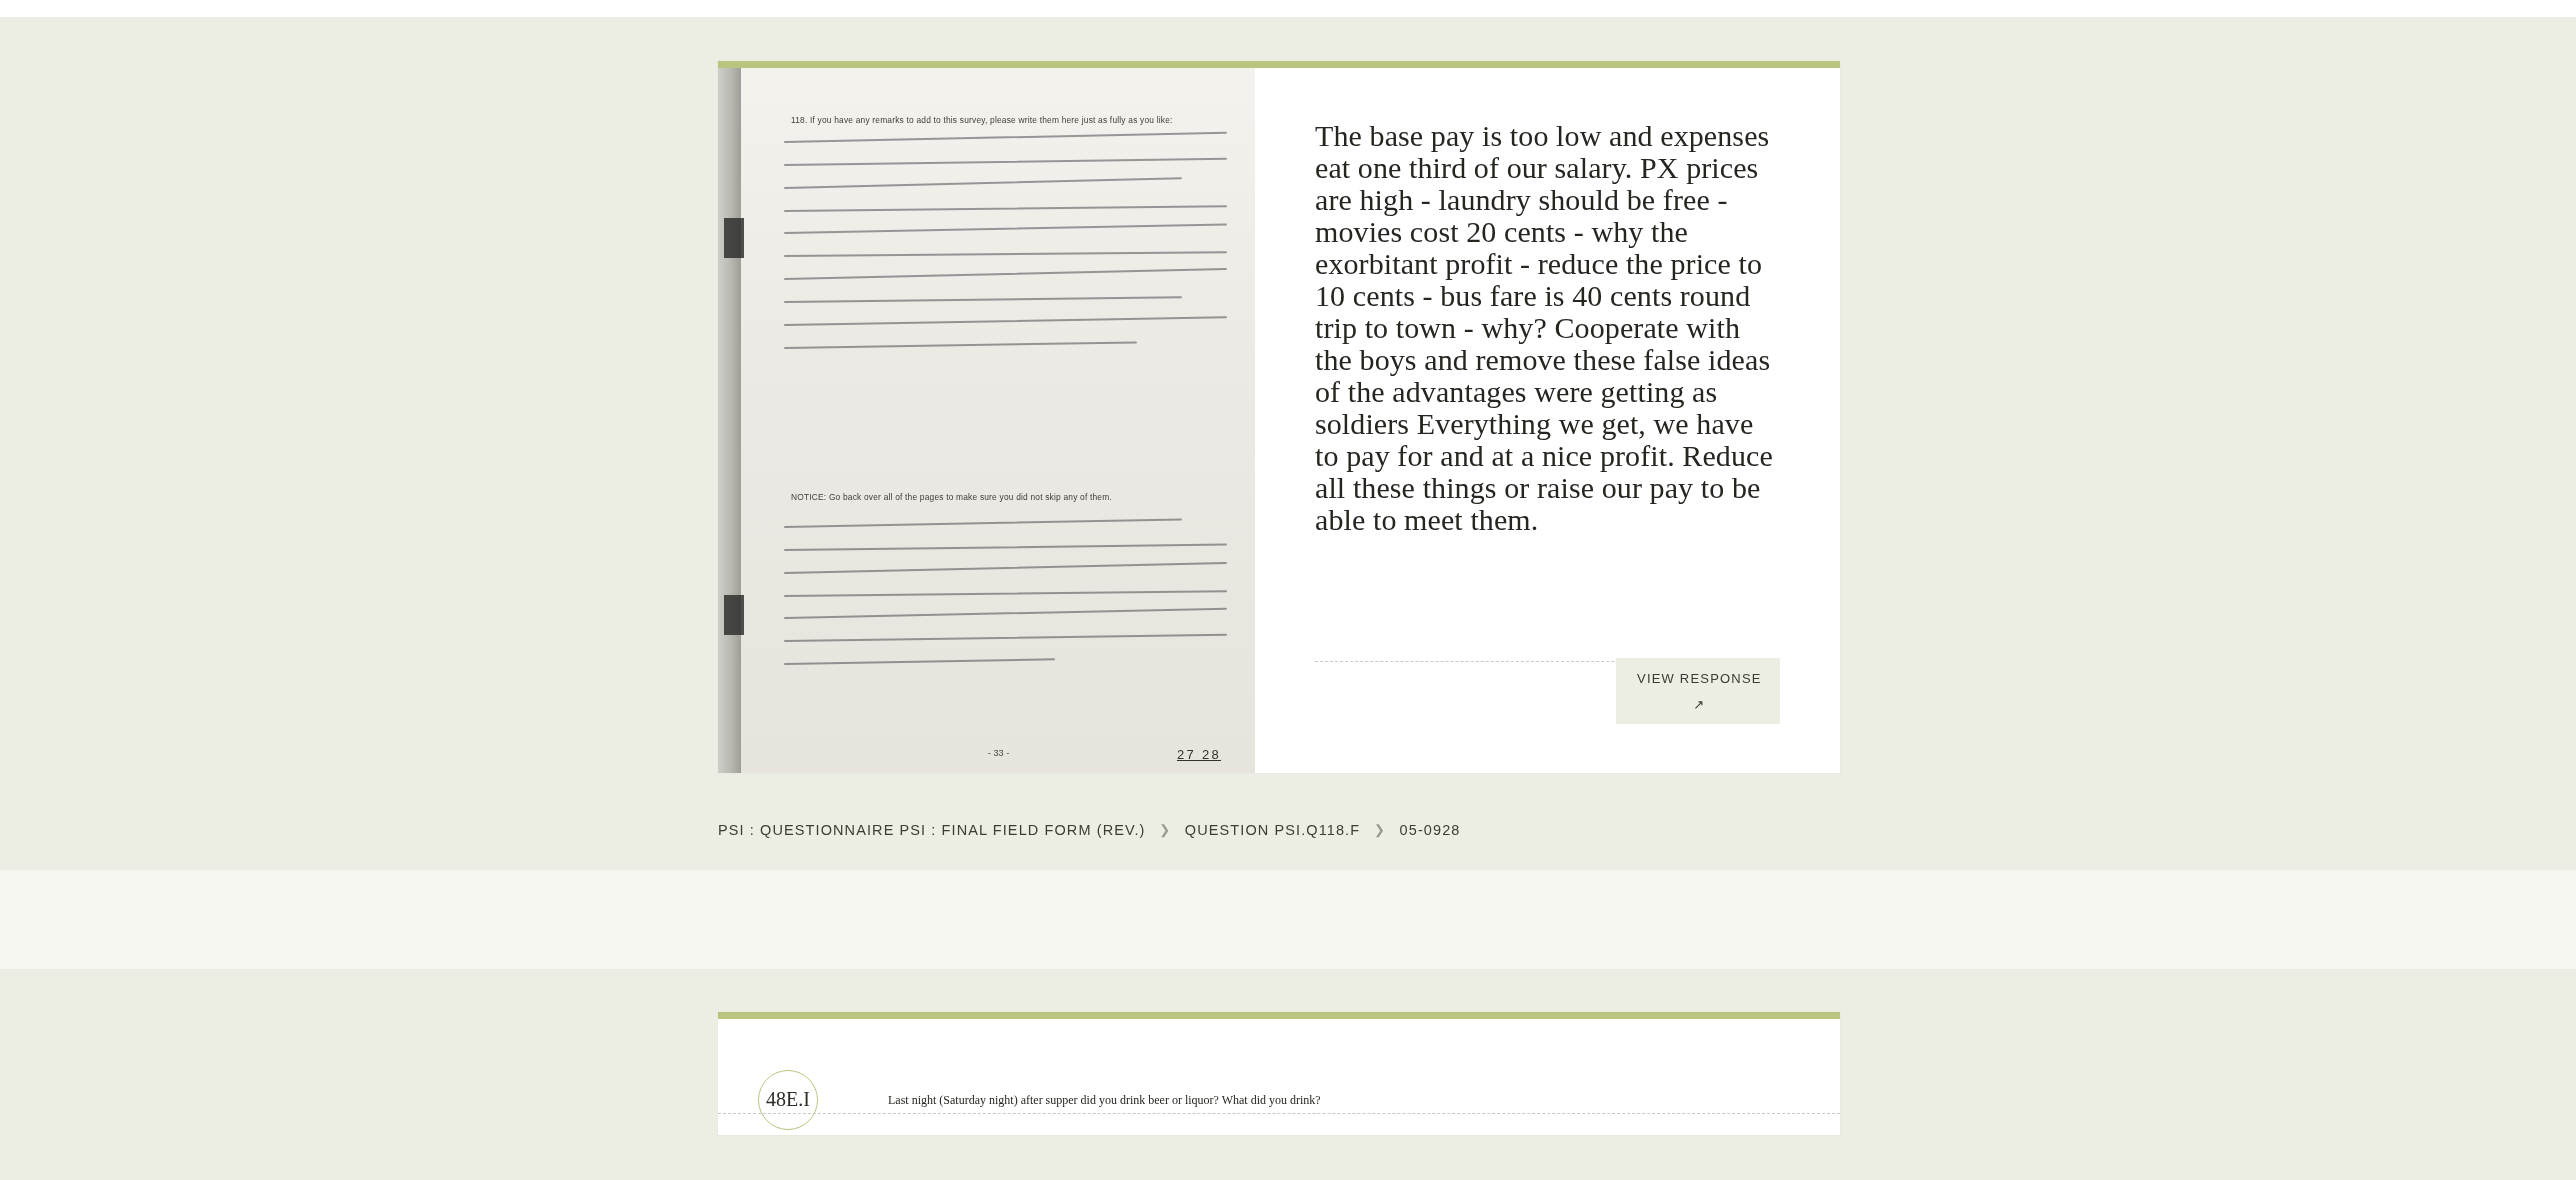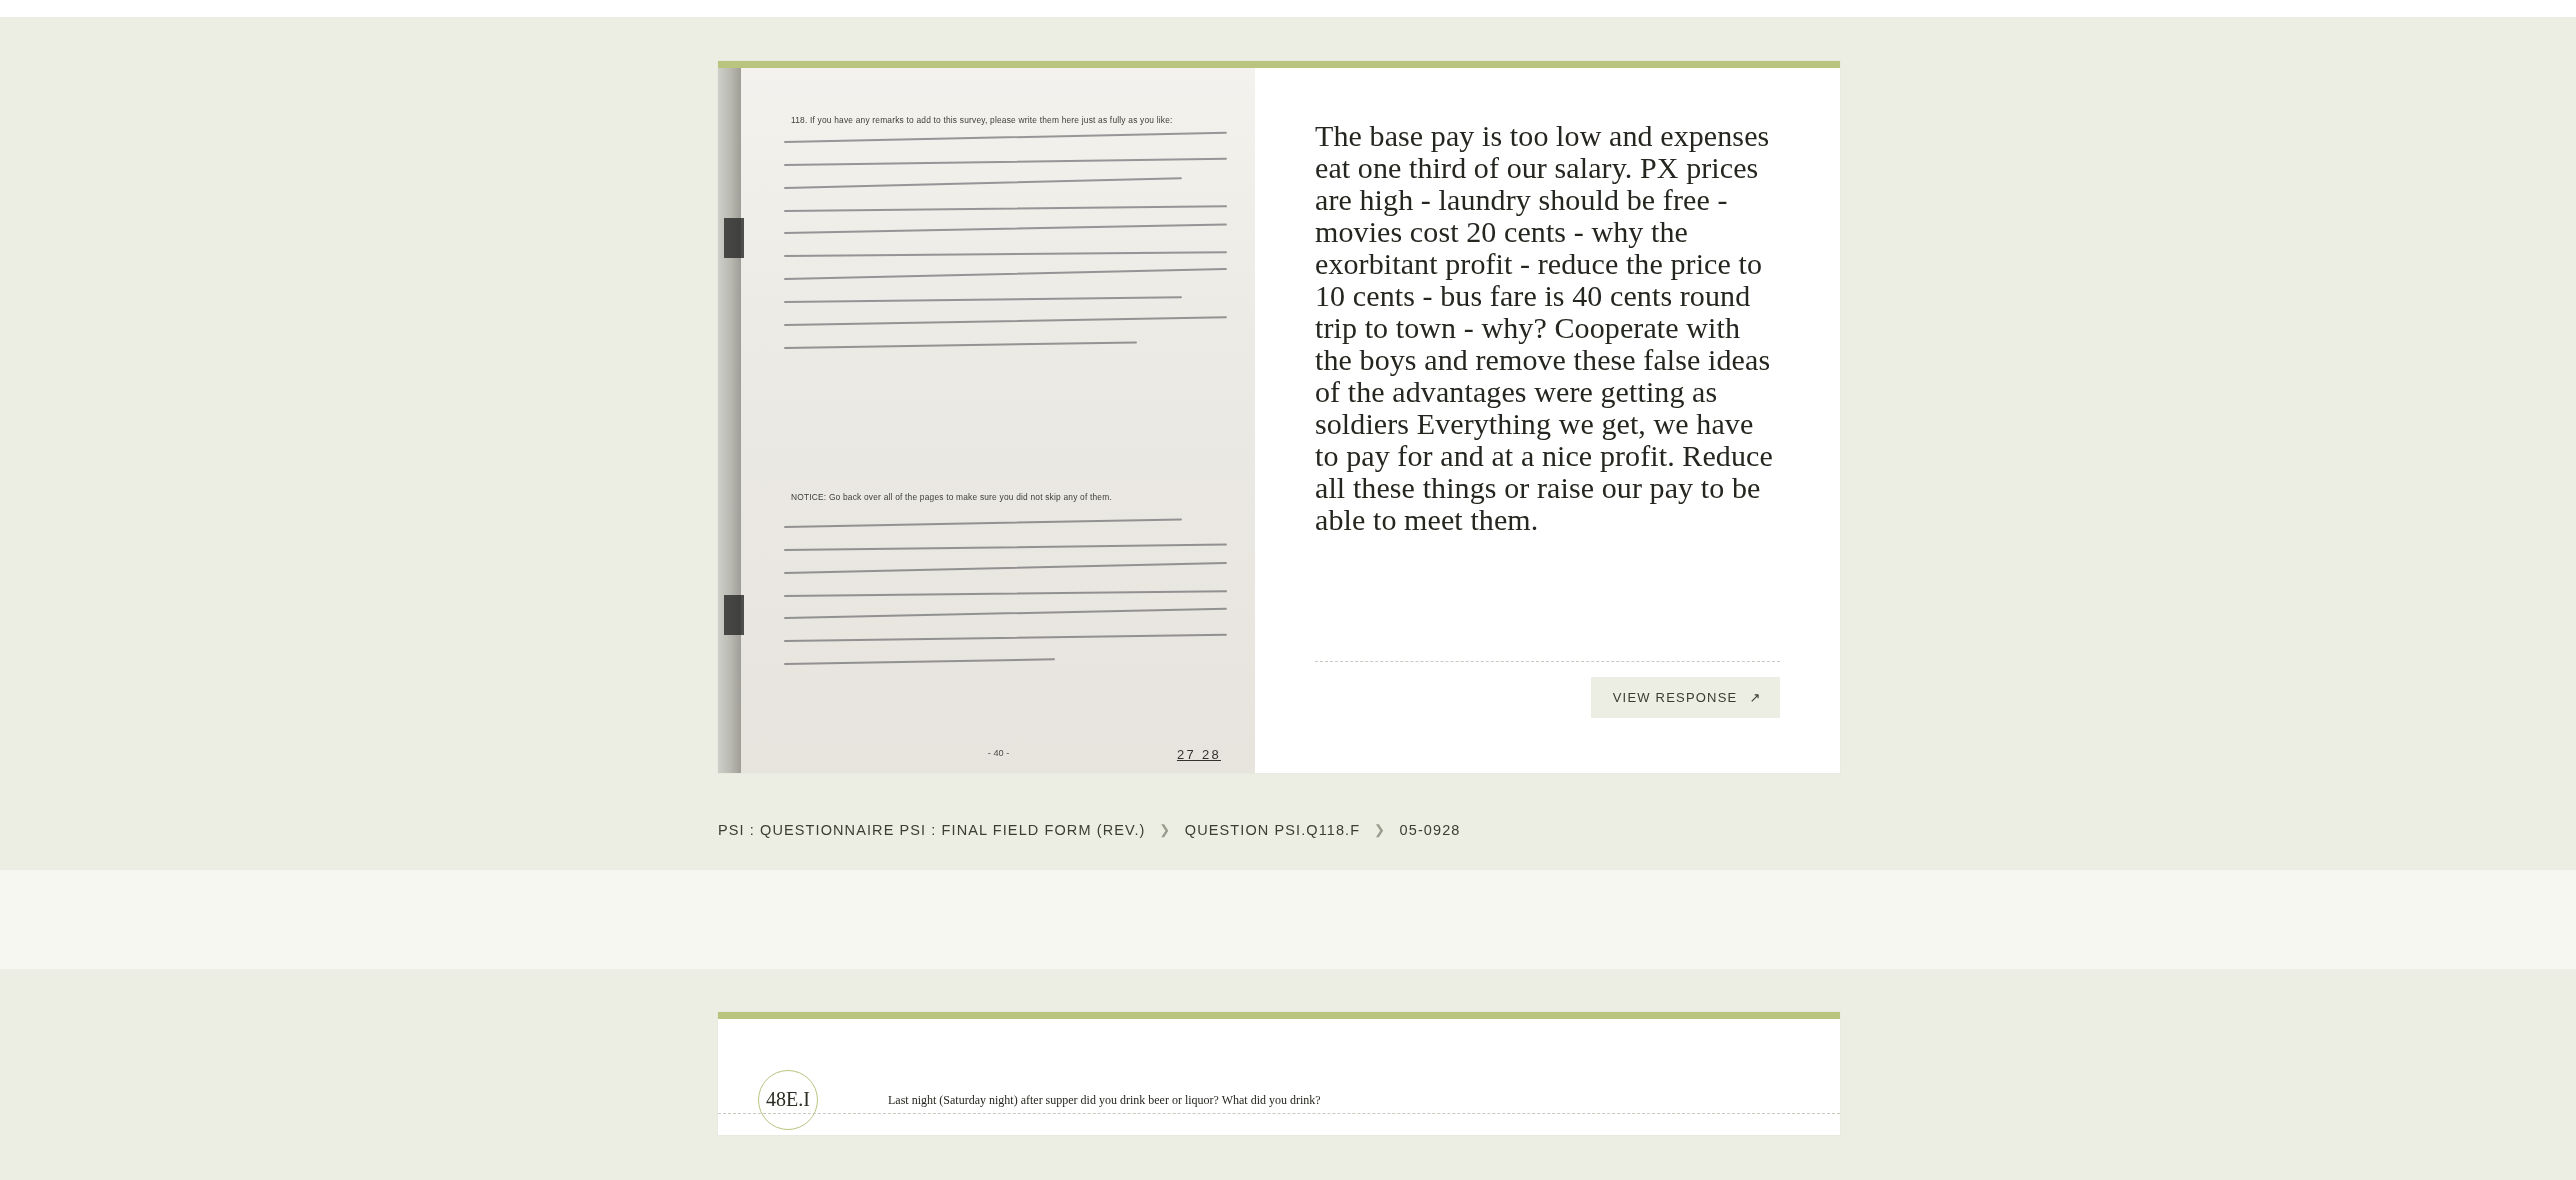--- a/index.html
+++ b/index.html
@@ -163,32 +163,33 @@
   .dashed-sep {
     position: absolute;
     left: 60px;
     right: 60px;
     bottom: 111px;
     border-top: 1.5px dashed #c9c9c0;
   }
   .view-response-btn {
     position: absolute;
     right: 60px;
-    bottom: 55px;
+    bottom: 49px;
     display: inline-flex;
     align-items: center;
     gap: 12.2px;
     background: #edeee3;
     border: none;
     padding: 13px 18.3px 13px 21.4px;
     font-family: "Liberation Sans", sans-serif;
     font-size: 13px;
     letter-spacing: 1.2px;
     color: #3a3b32;
     cursor: pointer;
+    flex-direction: column;
   }
   .view-response-btn .arrow { font-size: 13px; line-height: 1; }
 
   
   .breadcrumb {
     position: absolute;
     left: 718px;
     top: 822px;
     display: flex;
     align-items: flex-start;
@@ -293,21 +294,21 @@
           <div class="hand-block" style="top:458px;">
             <div class="hand-line mid" style="transform:rotate(-1.1deg)"></div>
             <div class="hand-line full" style="transform:rotate(-0.7deg)"></div>
             <div class="hand-line full" style="transform:rotate(-1.3deg)"></div>
             <div class="hand-line full" style="transform:rotate(-0.6deg)"></div>
             <div class="hand-line full" style="transform:rotate(-1.2deg)"></div>
             <div class="hand-line full" style="transform:rotate(-0.8deg)"></div>
             <div class="hand-line xshort" style="transform:rotate(-1.0deg)"></div>
           </div>
 
-          <div class="scan-pagenum">- 40 -</div>
+          <div class="scan-pagenum">- 33 -</div>
           <div class="scan-marks">27 28</div>
         </div>
         <div class="scan-edge">
           <div class="scan-notch notch-1"></div>
           <div class="scan-notch notch-2"></div>
         </div>
       </div>
 
       <div class="transcript-pane">
         <p class="transcript-para">The base pay is too low and expenses eat one third of our salary. PX prices are high - laundry should be free - movies cost 20 cents - why the exorbitant profit - reduce the price to 10 cents - bus fare is 40 cents round trip to town - why? Cooperate with the boys and remove these false ideas of the advantages were getting as soldiers Everything we get, we have to pay for and at a nice profit. Reduce all these things or raise our pay to be able to meet them.</p>

